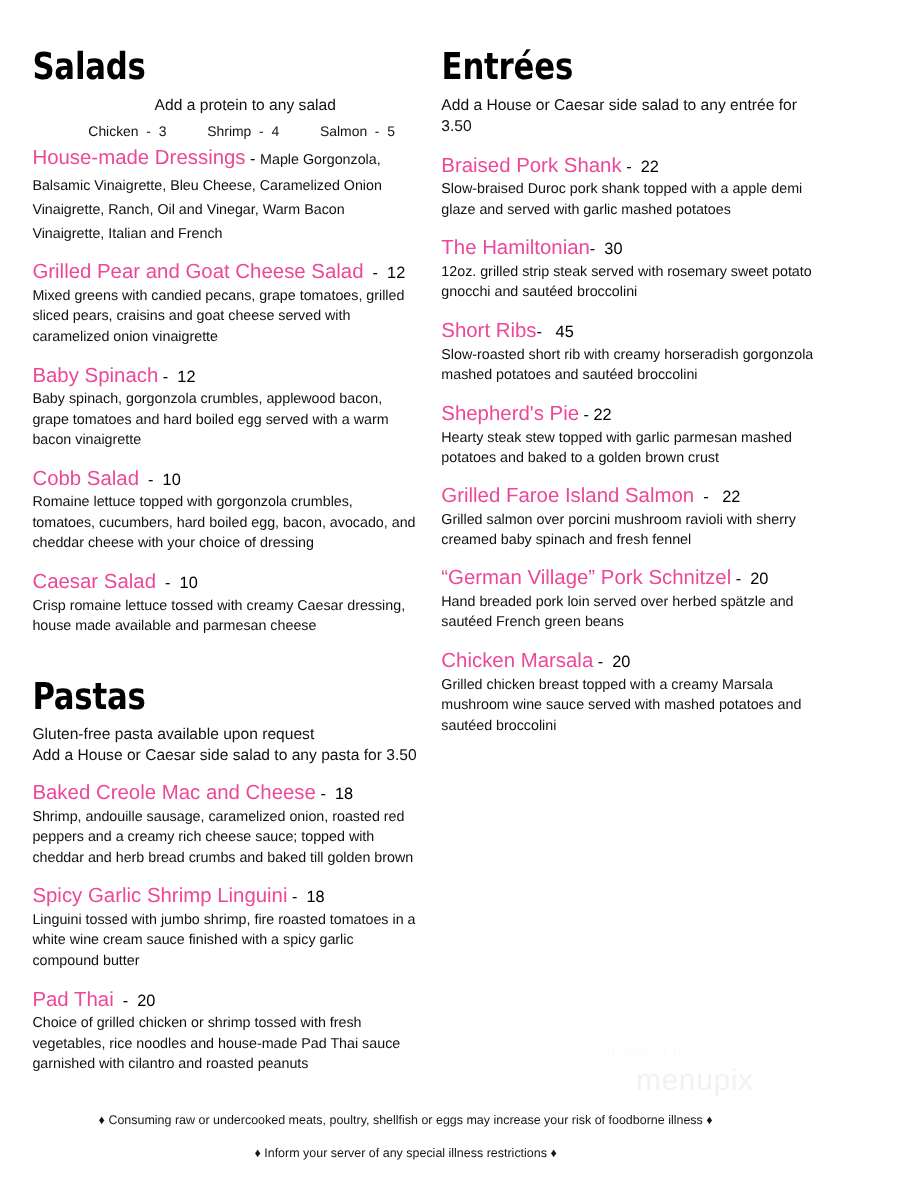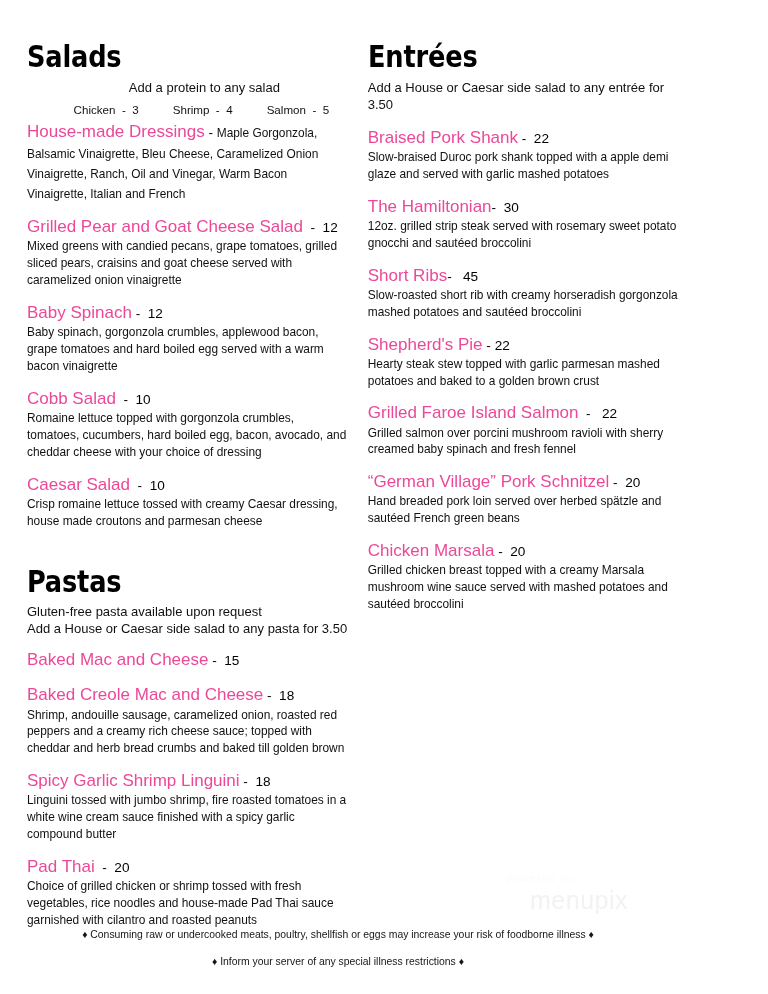--- a/index.html
+++ b/index.html
@@ -182,33 +182,32 @@
           <p class="item-desc">Baby spinach, gorgonzola crumbles, applewood bacon, grape tomatoes and hard boiled egg served with a warm bacon vinaigrette</p>
         </div>
 
         <div class="item">
           <div><span class="item-title">Cobb Salad</span><span class="item-price">  -  10</span></div>
           <p class="item-desc">Romaine lettuce topped with gorgonzola crumbles, tomatoes, cucumbers, hard boiled egg, bacon, avocado, and cheddar cheese with your choice of dressing</p>
         </div>
 
         <div class="item">
           <div><span class="item-title">Caesar Salad</span><span class="item-price">  -  10</span></div>
-          <p class="item-desc">Crisp romaine lettuce tossed with creamy Caesar dressing, house made croutons and parmesan cheese</p>
+          <p class="item-desc">Crisp romaine lettuce tossed with creamy Caesar dressing, house made available and parmesan cheese</p>
         </div>
       </div>
 
       <div class="spacer-pastas"></div>
 
       <div class="section">
         <h2 class="section-title">Pastas</h2>
         <p class="section-note" style="white-space: pre-line; margin-bottom: 12px;">Gluten-free pasta available upon request
 Add a House or Caesar side salad to any pasta for 3.50</p>
 
         <div class="item">
-          <div><span class="item-title">Baked Mac and Cheese</span><span class="item-price"> -  15</span></div>
         </div>
 
         <div class="item">
           <div><span class="item-title">Baked Creole Mac and Cheese</span><span class="item-price"> -  18</span></div>
           <p class="item-desc">Shrimp, andouille sausage, caramelized onion, roasted red peppers and a creamy rich cheese sauce; topped with cheddar and herb bread crumbs and baked till golden brown</p>
         </div>
 
         <div class="item">
           <div><span class="item-title">Spicy Garlic Shrimp Linguini</span><span class="item-price"> -  18</span></div>
           <p class="item-desc">Linguini tossed with jumbo shrimp, fire roasted tomatoes in a white wine cream sauce finished with a spicy garlic compound butter</p>

